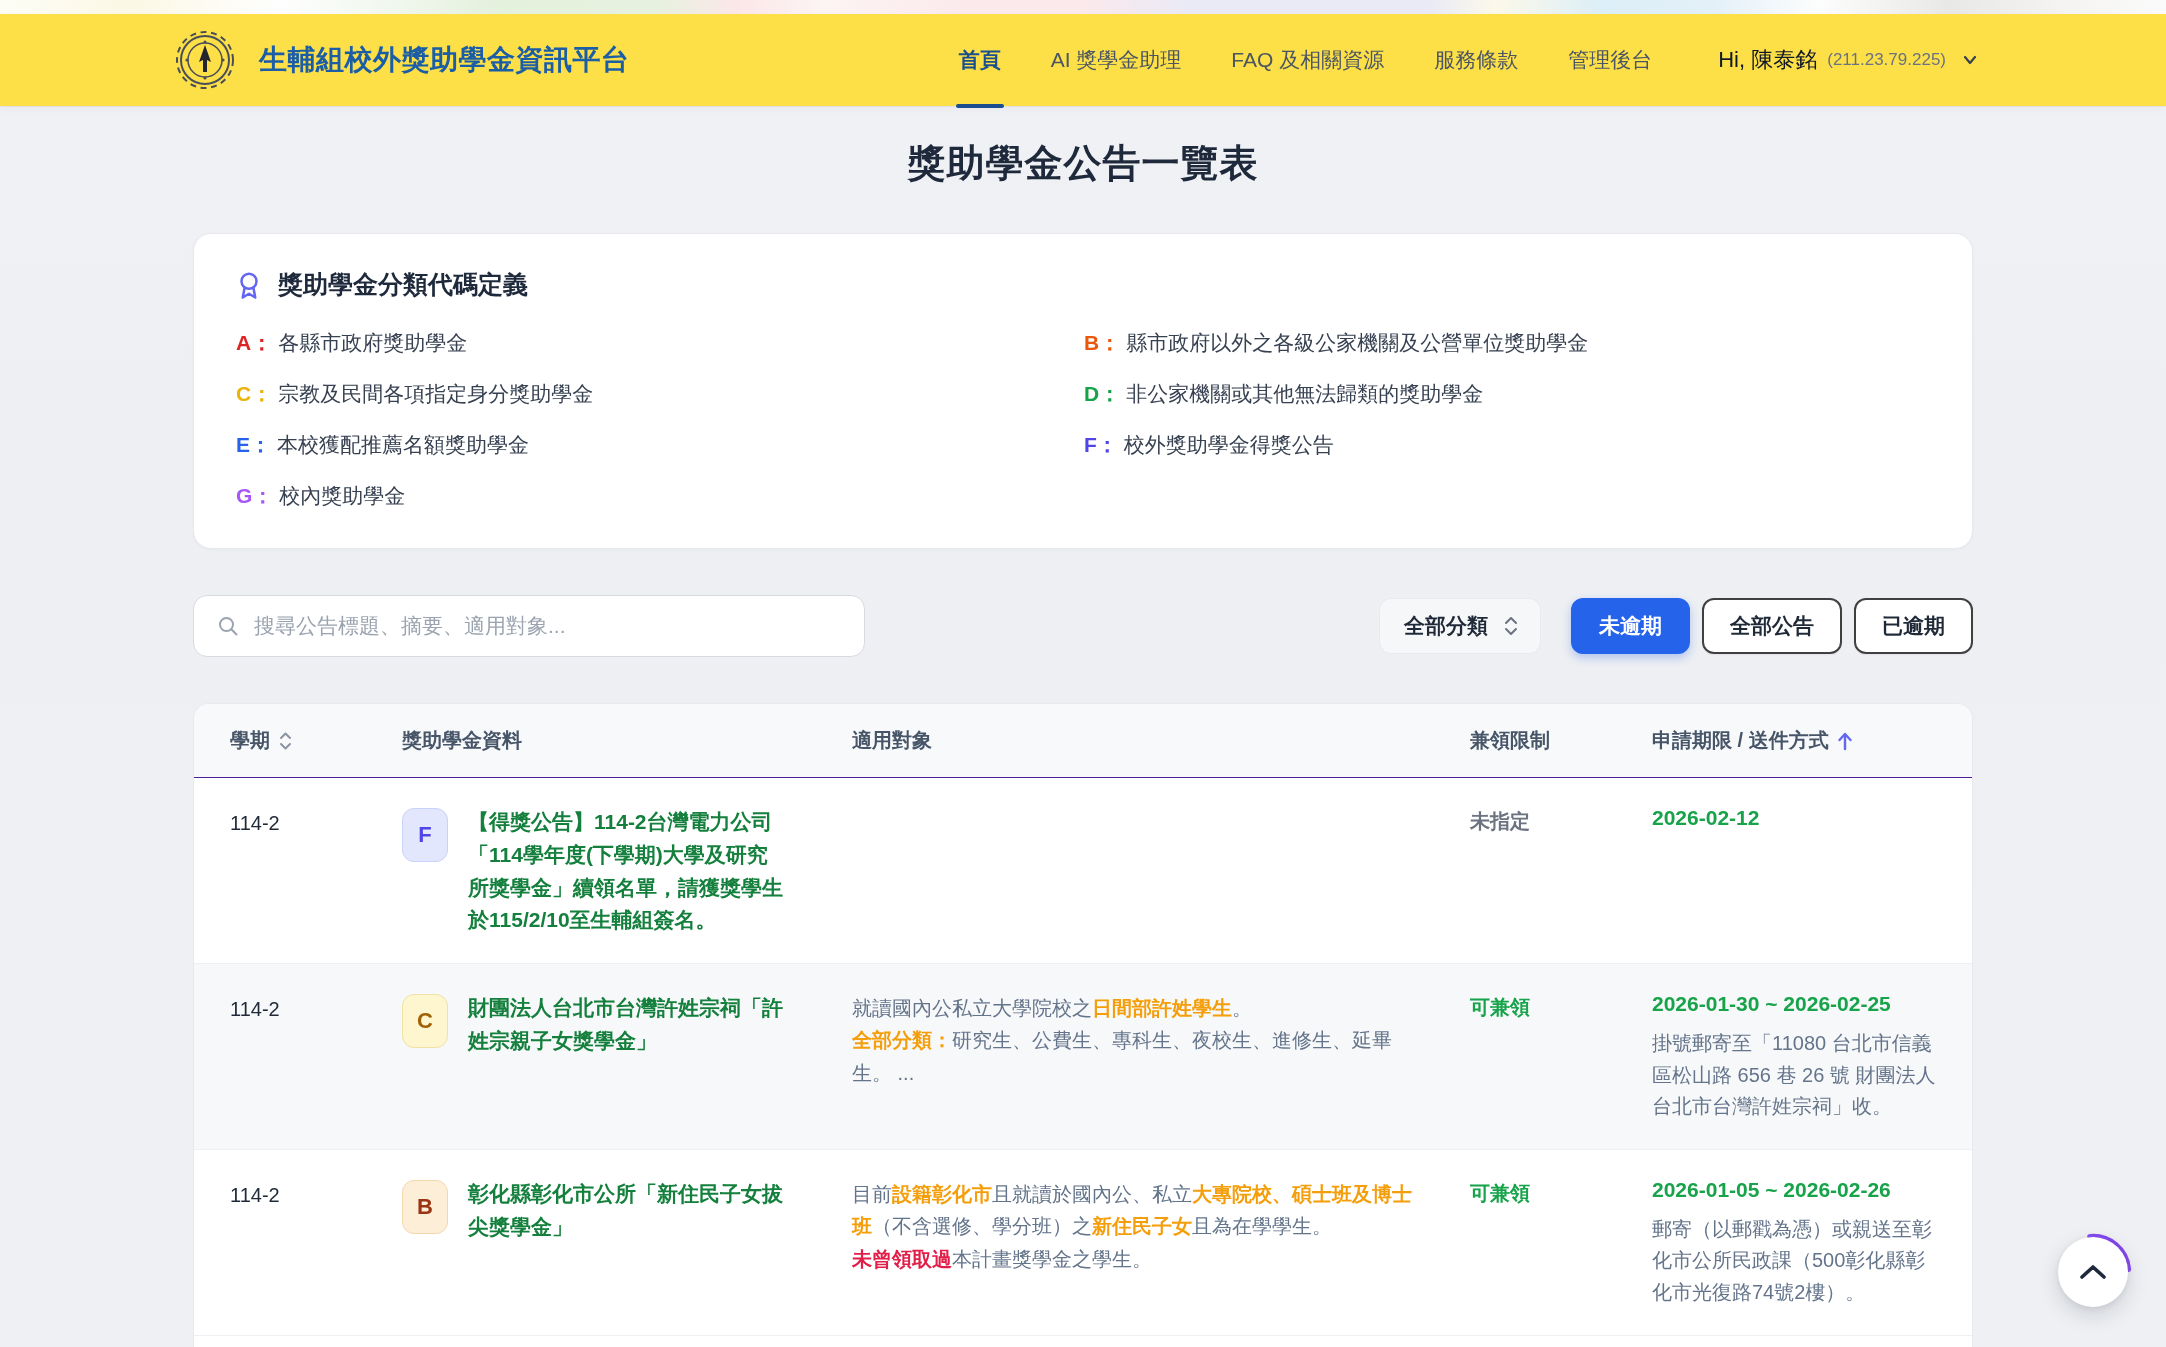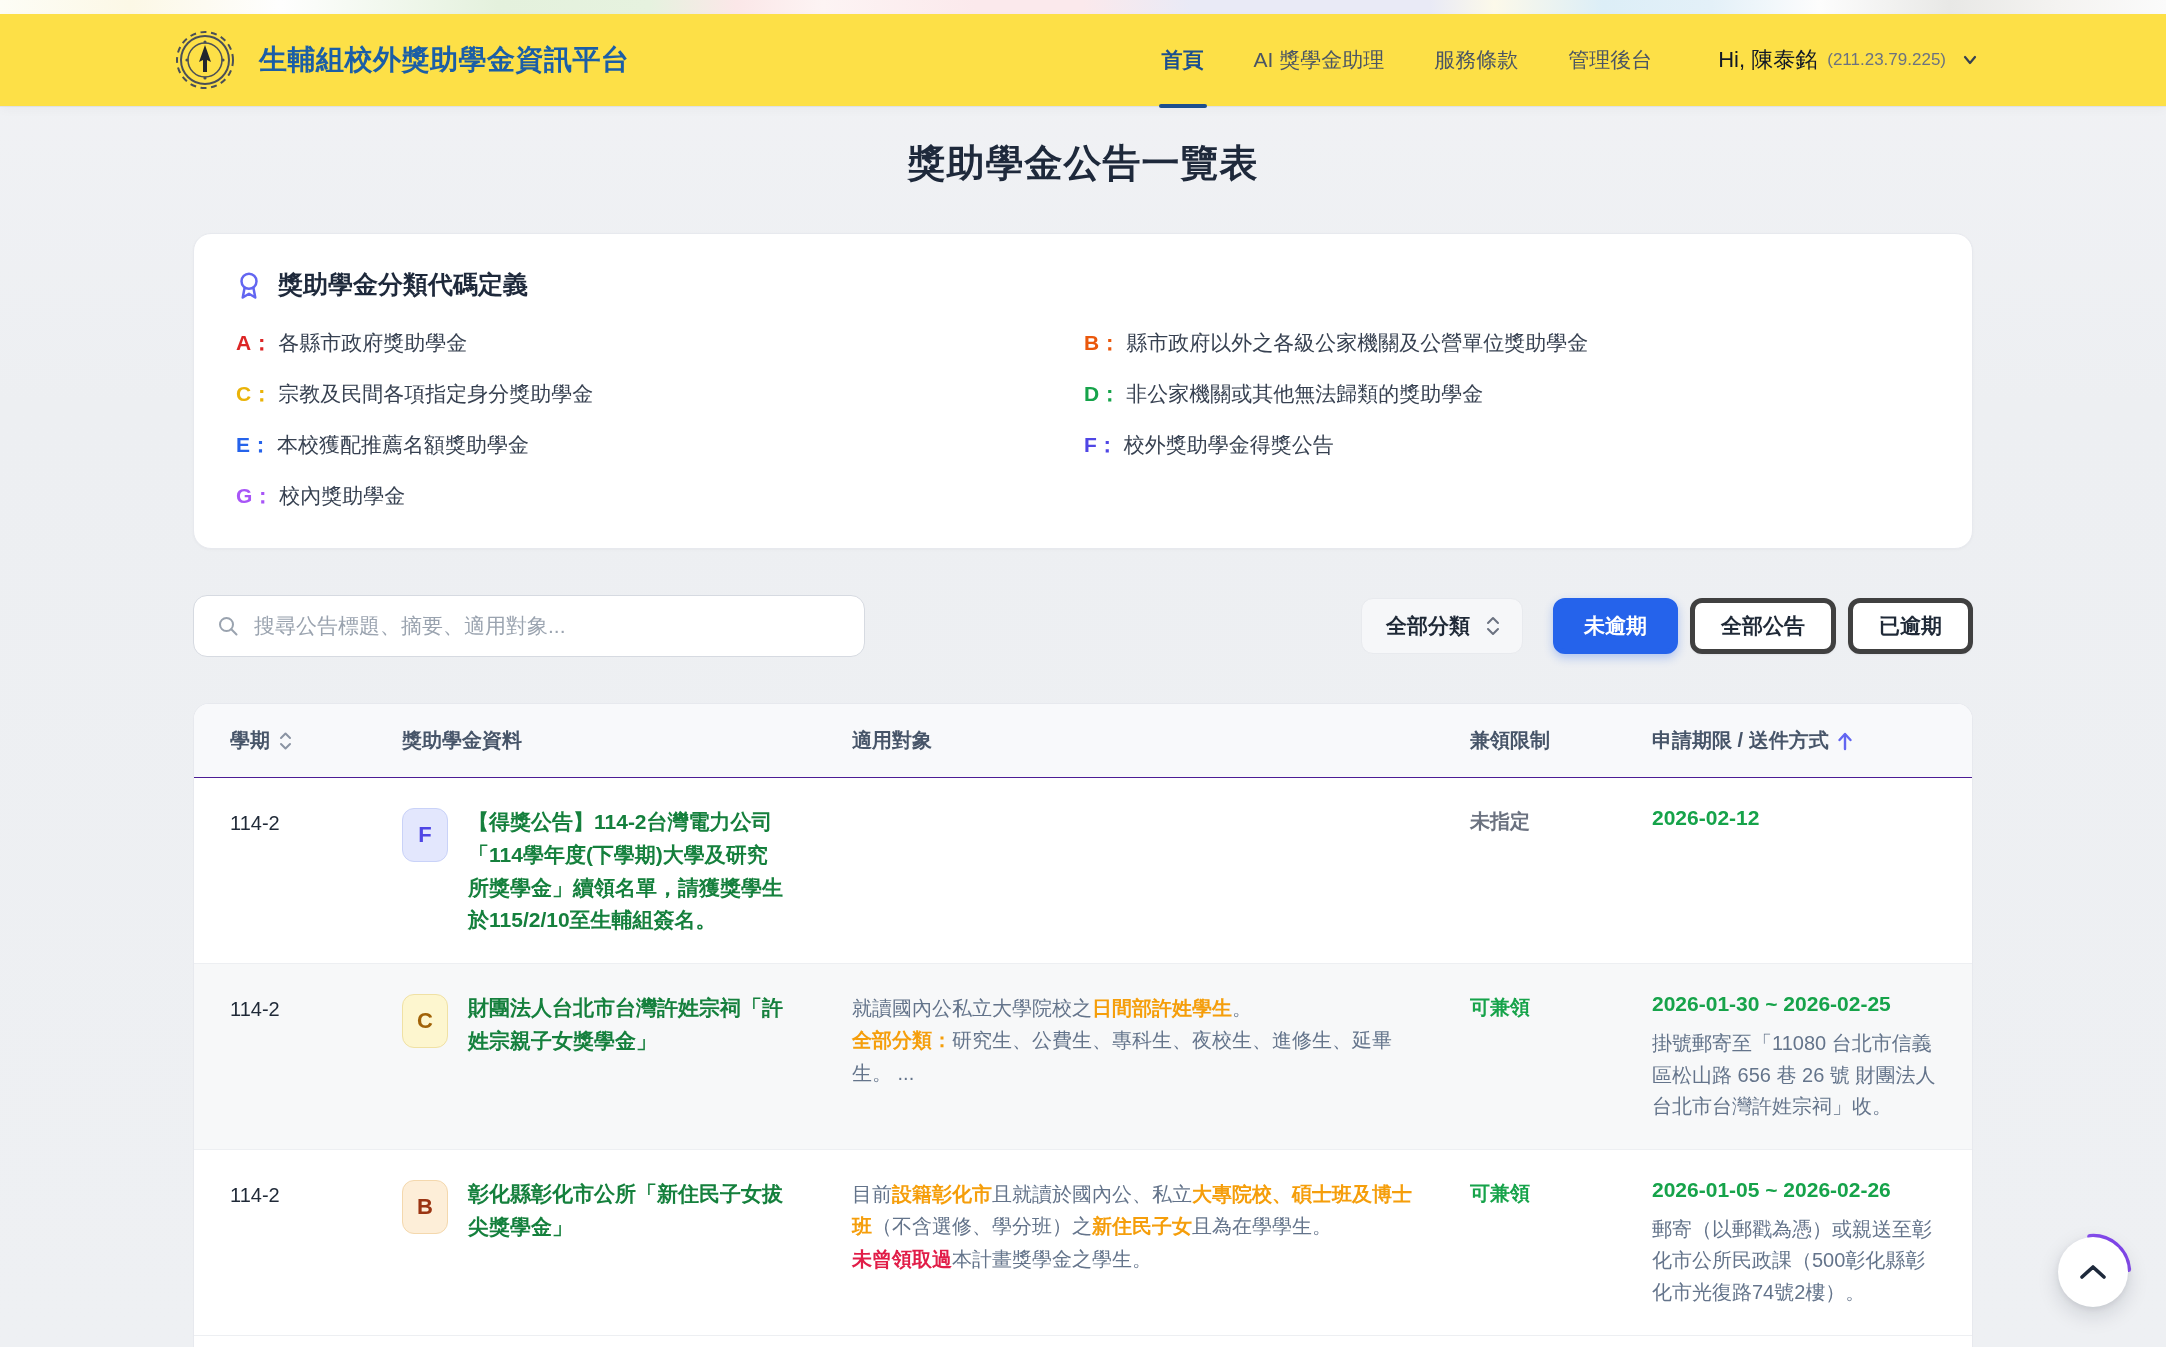--- a/index.html
+++ b/index.html
@@ -72,21 +72,21 @@
   }
   .search-box input::placeholder{ color:#9aa3af; }
   .right-controls{ display:flex; align-items:center; gap:12px; }
   .cat-select{
     height:56px; display:flex; align-items:center; gap:14px; padding:0 20px 0 24px;
     background:#f6f7f9; border:1px solid #e8eaee; border-radius:12px; cursor:pointer;
     font-size:21px; font-weight:600; color:#1f2937; margin-right:18px;
   }
   .fbtn{
     height:56px; padding:0 26px; border-radius:12px; font-size:21px; font-weight:700;
-    display:flex; align-items:center; cursor:pointer; border:5px solid #404040;
+    display:flex; align-items:center; cursor:pointer; border:2px solid #404040;
     background:#fff; color:#1f2937; box-shadow:0 1px 2px rgba(15,23,42,.05);
     font-family:inherit;
   }
   .fbtn.active{ background:#2563eb; color:#fff; border-color:#2563eb;
     box-shadow:0 4px 10px rgba(37,99,235,.3); }
   
   .table-card{
     margin-top:46px; background:#fff; border:1px solid #e7e9ee; border-bottom:none;
     border-radius:16px 16px 0 0; overflow:hidden;
   }
@@ -147,20 +147,21 @@
           <circle cx="32" cy="50" r="1.6" fill="#4a4f57"></circle>
         <circle cx="14" cy="32" r="1.6" fill="#4a4f57"></circle>
           <circle cx="50" cy="32" r="1.6" fill="#4a4f57"></circle>
       </svg>
     </span>
     <span class="brand-title">生輔組校外獎助學金資訊平台</span>
   </div>
   <nav id="main-nav">
       <a class="nav-item active">首頁</a>
       <a class="nav-item">AI 獎學金助理</a>
+      <a class="nav-item">FAQ 及相關資源</a>
       <a class="nav-item">服務條款</a>
       <a class="nav-item">管理後台</a>
     </nav>
   <div class="user-menu">
     <span class="user-greeting">Hi, 陳泰銘</span>
     <span class="user-ip">(211.23.79.225)</span>
     <svg class="chev-down" viewBox="0 0 20 20">
       <polyline points="5,7 10,13 15,7" fill="none" stroke="#374151" stroke-width="2.2" stroke-linecap="round" stroke-linejoin="round"></polyline>
     </svg>
   </div>

